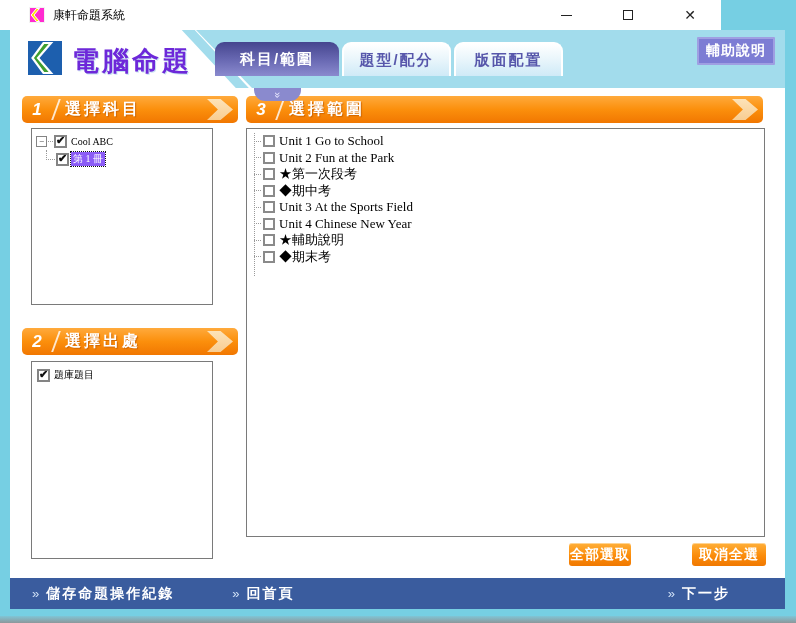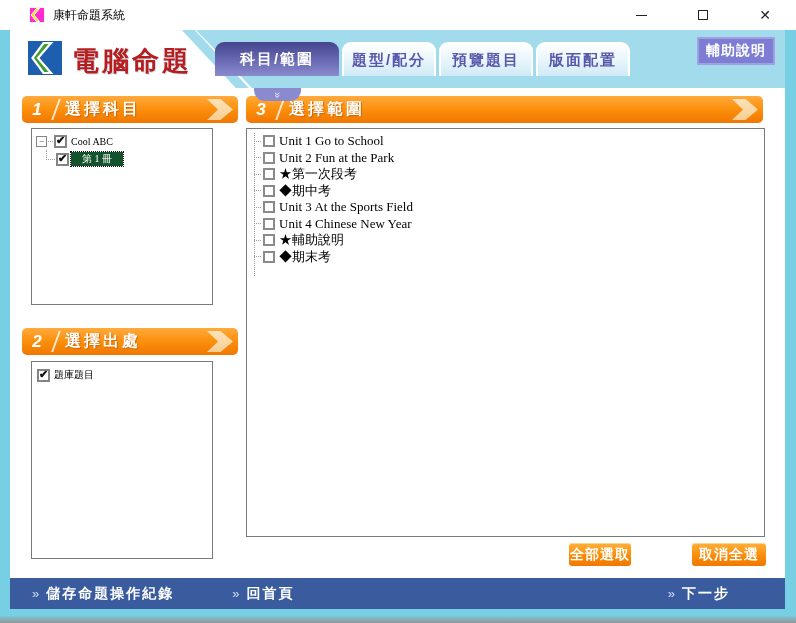--- a/index.html
+++ b/index.html
@@ -1,46 +1,46 @@
 <!DOCTYPE html>
 <html><head>
 <meta charset="utf-8">
 <style>
   * { margin:0; padding:0; box-sizing:border-box; }
   html,body { width:796px; height:623px; overflow:hidden; }
   body { font-family:"Liberation Sans", sans-serif; background:#76cfe3; position:relative; }
 
   
-  .titlebar { position:absolute; left:0; top:0; width:796px; height:30px; background:#fff; display:flex; align-items:center; }
+  .titlebar { position:absolute; left:0; top:0; width:721px; height:30px; background:#fff; display:flex; align-items:center; }
   .titlebar-icon { margin-left:29px; width:16px; height:16px; flex:0 0 auto; }
   .titlebar-text { margin-left:8px; font-size:12px; color:#000; }
   .win-controls { position:absolute; right:0; top:0; height:30px; display:flex; }
   .win-btn { width:62px; height:30px; display:flex; align-items:center; justify-content:center; cursor:default; }
   .glyph-min { width:11px; height:1px; background:#222; }
   .glyph-max { width:10px; height:10px; border:1px solid #222; }
   .glyph-close { font-size:14px; color:#222; line-height:1; font-weight:400; }
 
   
   .panel { position:absolute; left:10px; top:30px; width:775px; height:579px; background:#fff; }
 
   
   .band { position:absolute; left:0; top:0; width:775px; height:58px; background:#a2dcec; overflow:hidden; }
   .band-wedge { position:absolute; left:0; top:0; width:250px; height:58px; background:#fff;
                 clip-path:polygon(0 0, 186px 0, 242px 58px, 0 58px); }
   .band-slash { position:absolute; left:168px; top:-4px; width:13px; height:70px; background:#a2dcec;
                 transform:skewX(43deg); transform-origin:top left; }
   .logo-mark { position:absolute; left:18px; top:11px; width:34px; height:34px; }
   .app-title { position:absolute; left:62px; top:13px; font-size:27px; font-weight:900; letter-spacing:3px;
-               color:#b91c1c; text-shadow:1px 1px 0 #c9e4f2; }
+               color:#6d28d9; text-shadow:1px 1px 0 #c9e4f2; }
 
   .tabs { position:absolute; left:205px; bottom:12px; display:flex; gap:3px; }
   .tab { height:34px; border-radius:9px 9px 0 0; display:flex; align-items:center; justify-content:center;
          font-size:15px; font-weight:bold; letter-spacing:2px; cursor:pointer; }
   .tab.active { width:124px; background:linear-gradient(180deg,#45458e 0%, #6a6ab4 55%, #8a8ace 100%); color:#fff; }
-  .tab.inactive { width:94px; background:linear-gradient(180deg,#ffffff 0%, #e8f5fb 50%, #cfeaf7 100%);
+  .tab.inactive { width:109px; background:linear-gradient(180deg,#ffffff 0%, #e8f5fb 50%, #cfeaf7 100%);
                   border:2px solid #ffffff; border-bottom:none; color:#5757ab; }
   .tab-tongue { position:absolute; left:244px; top:58px; width:47px; height:13px; background:#8a8ace;
                 border-radius:0 0 11px 11px; display:flex; align-items:center; justify-content:center; z-index:5; }
   .tongue-chevron { display:inline-block; transform:rotate(90deg); font-size:11px; color:#e9e9ff;
                     letter-spacing:-1px; line-height:1; }
   .help-btn { position:absolute; right:10px; top:7px; width:78px; height:28px; background:#7d7dd4;
               border:2px solid #9f9fe2; border-radius:1px; color:#fff; font-size:14px; font-weight:bold;
               letter-spacing:1px; display:flex; align-items:center; justify-content:center; cursor:pointer; }
 
   
@@ -74,21 +74,21 @@
   .expander { width:11px; height:11px; border:1px solid #848484; background:#fff; font-size:9px; line-height:9px;
               text-align:center; color:#333; margin-left:2px; flex:0 0 auto; cursor:pointer; }
   .tree-stub { width:5px; border-top:1px dotted #9a9a9a; margin:0 1px; }
   .cbx { width:13px; height:13px; border:2px solid #848484; background:#fff; display:flex; align-items:center;
          justify-content:center; flex:0 0 auto; cursor:pointer; }
   .cbx .mark { font-size:11px; line-height:1; color:#101010; font-weight:bold; margin-top:-1px; }
   .tree-label { font-size:10px; margin-left:4px; white-space:nowrap; cursor:default; }
   .tree-child { margin-left:12px; position:relative; }
   .tree-elbow { width:9px; height:10px; border-left:1px dotted #9a9a9a; border-bottom:1px dotted #9a9a9a;
                 margin-top:-8px; margin-right:1px; }
-  .selected { background:#14532d; color:#fff; outline:1px dotted #111; padding:0 11px; margin-left:2px; }
+  .selected { background:#8b5cf6; color:#fff; outline:1px dotted #111; padding:0 2px; margin-left:2px; }
 
   
   .range-list { position:relative; }
   .range-vline { position:absolute; left:7px; top:0; height:143px; border-left:1px dotted #9a9a9a; }
   .range-row { display:flex; align-items:center; height:16.5px; }
   .range-row::before { content:""; width:7px; margin-left:7px; border-top:1px dotted #9a9a9a; }
   .cbx-sm { width:12px; height:12px; border:2px solid #8a8a8a; background:#fff; margin-left:2px; flex:0 0 auto; cursor:pointer; }
   .range-label { font-size:13px; margin-left:4px; white-space:nowrap; cursor:default; }
 
   
@@ -140,21 +140,20 @@
     <div class="band-wedge"></div>
     <div class="band-slash"></div>
     <svg class="logo-mark" viewBox="0 0 34 34">
       <rect x="0" y="0" width="34" height="34" fill="#1d5fae"></rect>
       <polygon points="23,2 10,17 23,32 15.5,32 4.5,17 15.5,2" fill="#3f9e2f" stroke="#ffffff" stroke-width="2.2"></polygon>
     </svg>
     <div class="app-title">電腦命題</div>
     <div class="tabs">
       <div class="tab active">科目/範圍</div>
       <div class="tab inactive">題型/配分</div>
-      <div class="tab inactive">預覽題目</div>
       <div class="tab inactive">版面配置</div>
     </div>
   </div>
   <div class="tab-tongue">
     <span class="tongue-chevron">»</span>
   </div>
   <div class="help-btn">輔助說明</div>
 
   <div class="banner banner-1">
     <div class="banner-num">1</div>

